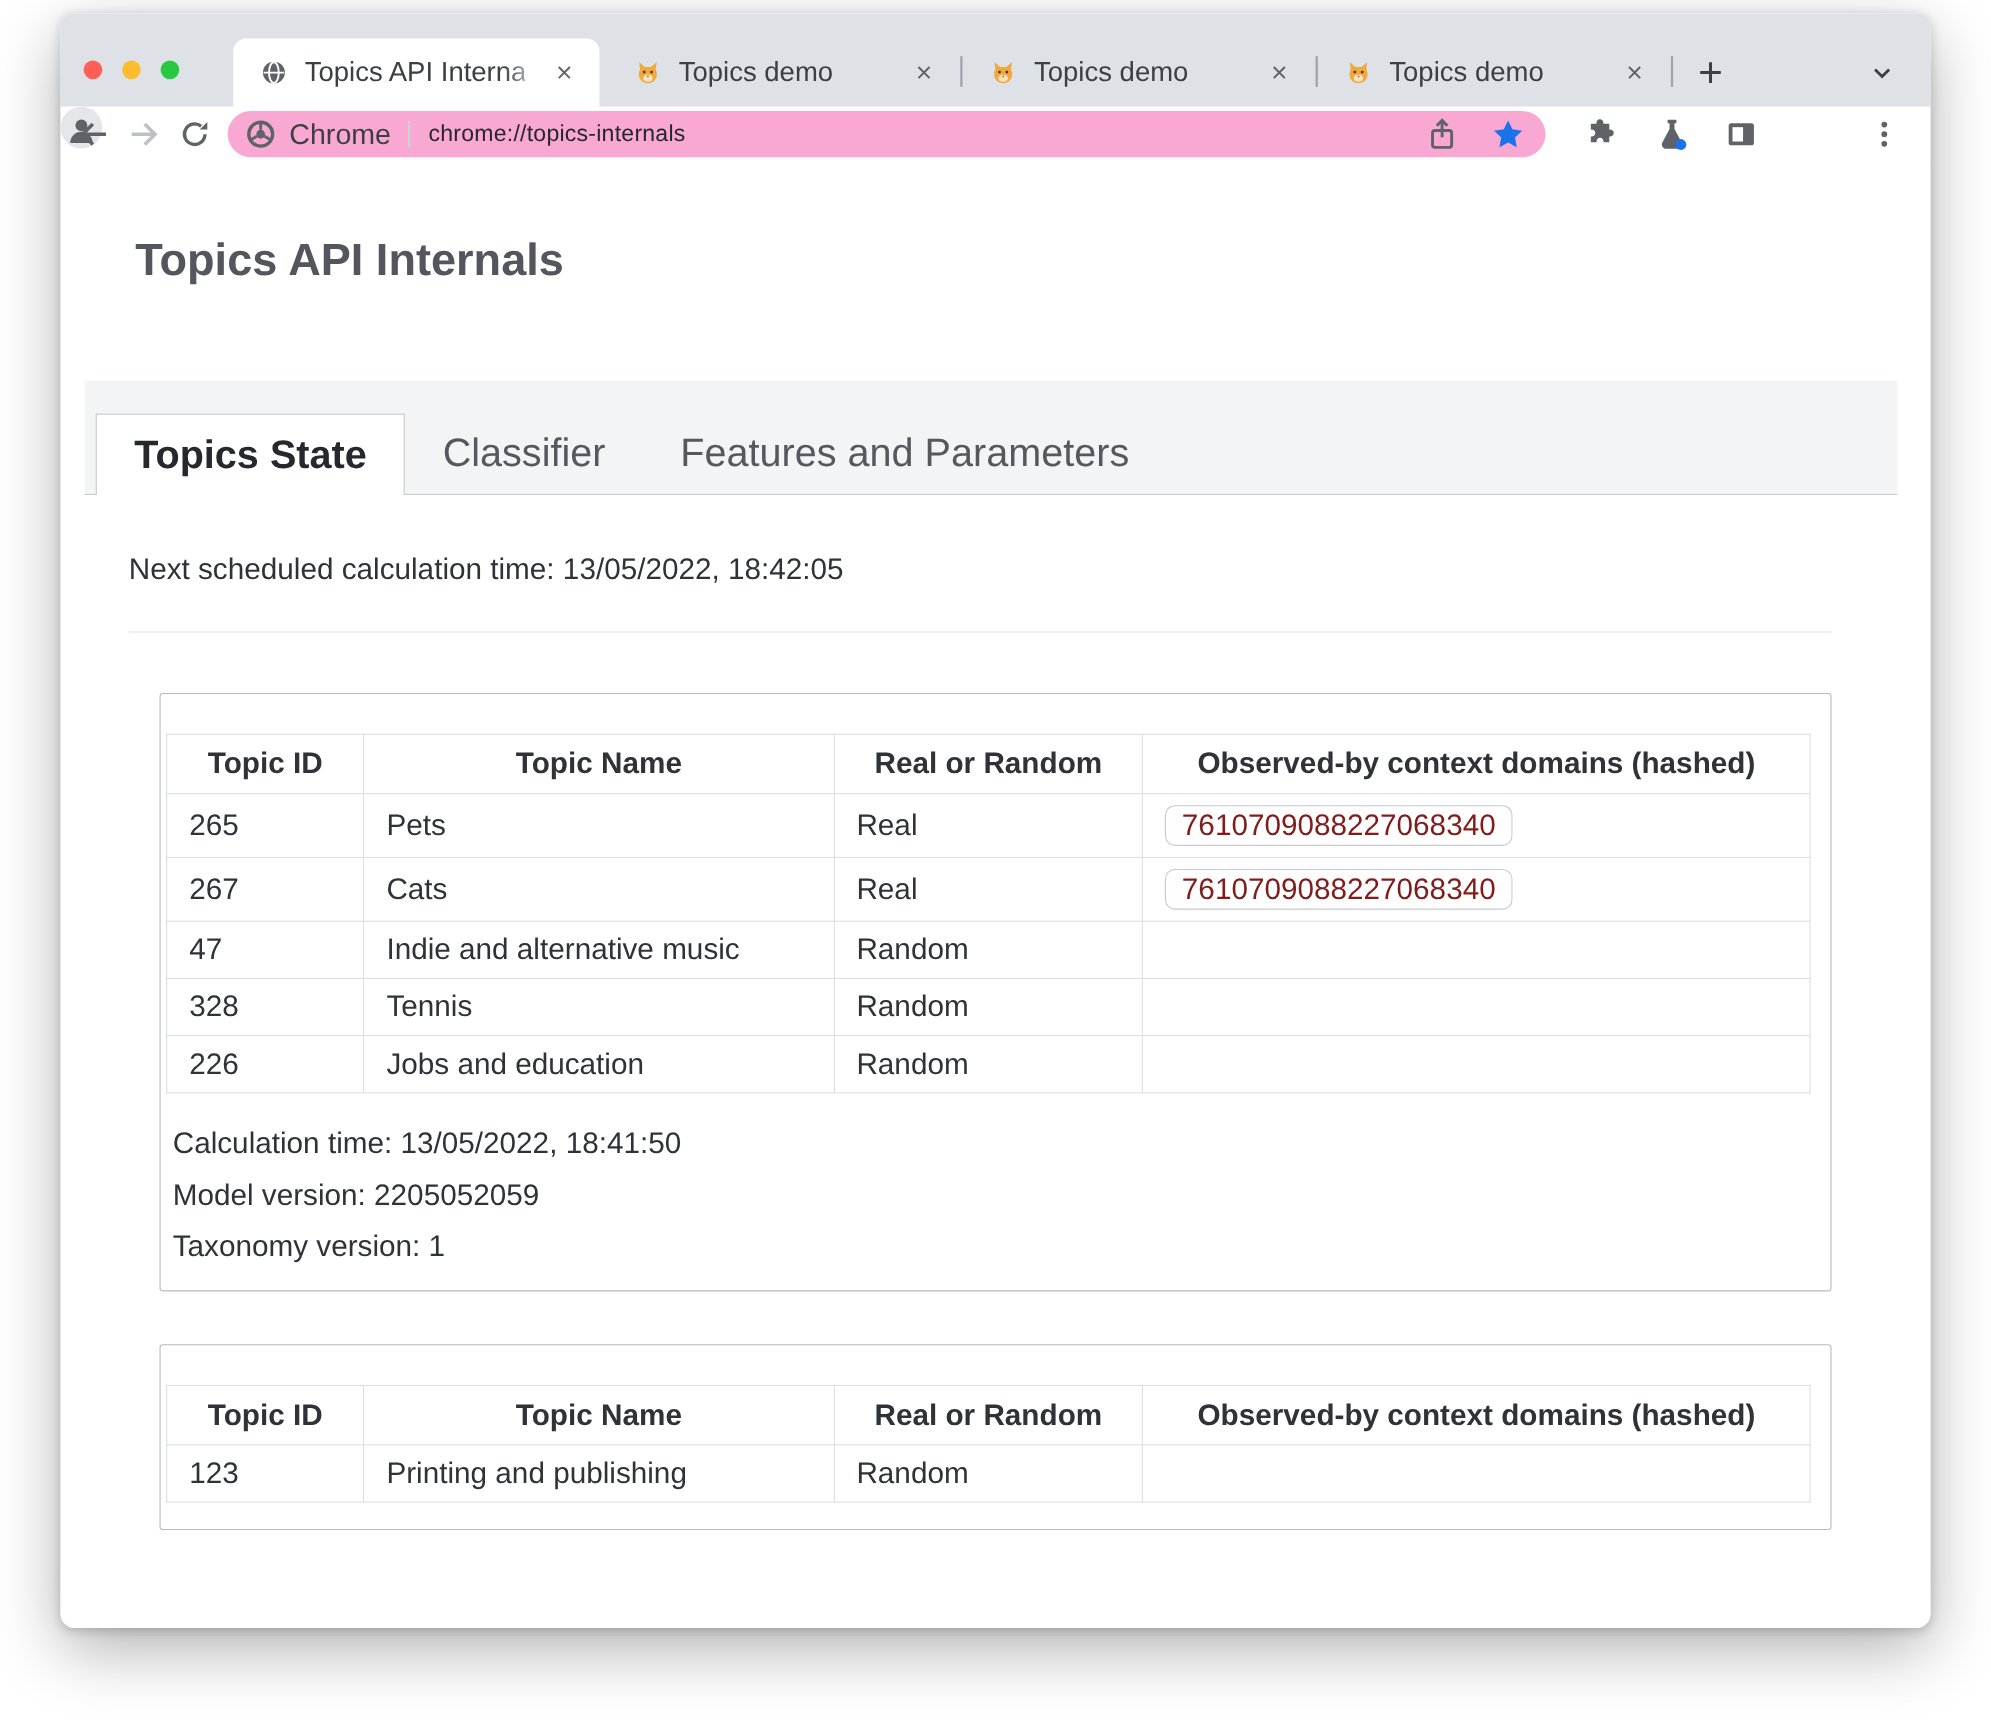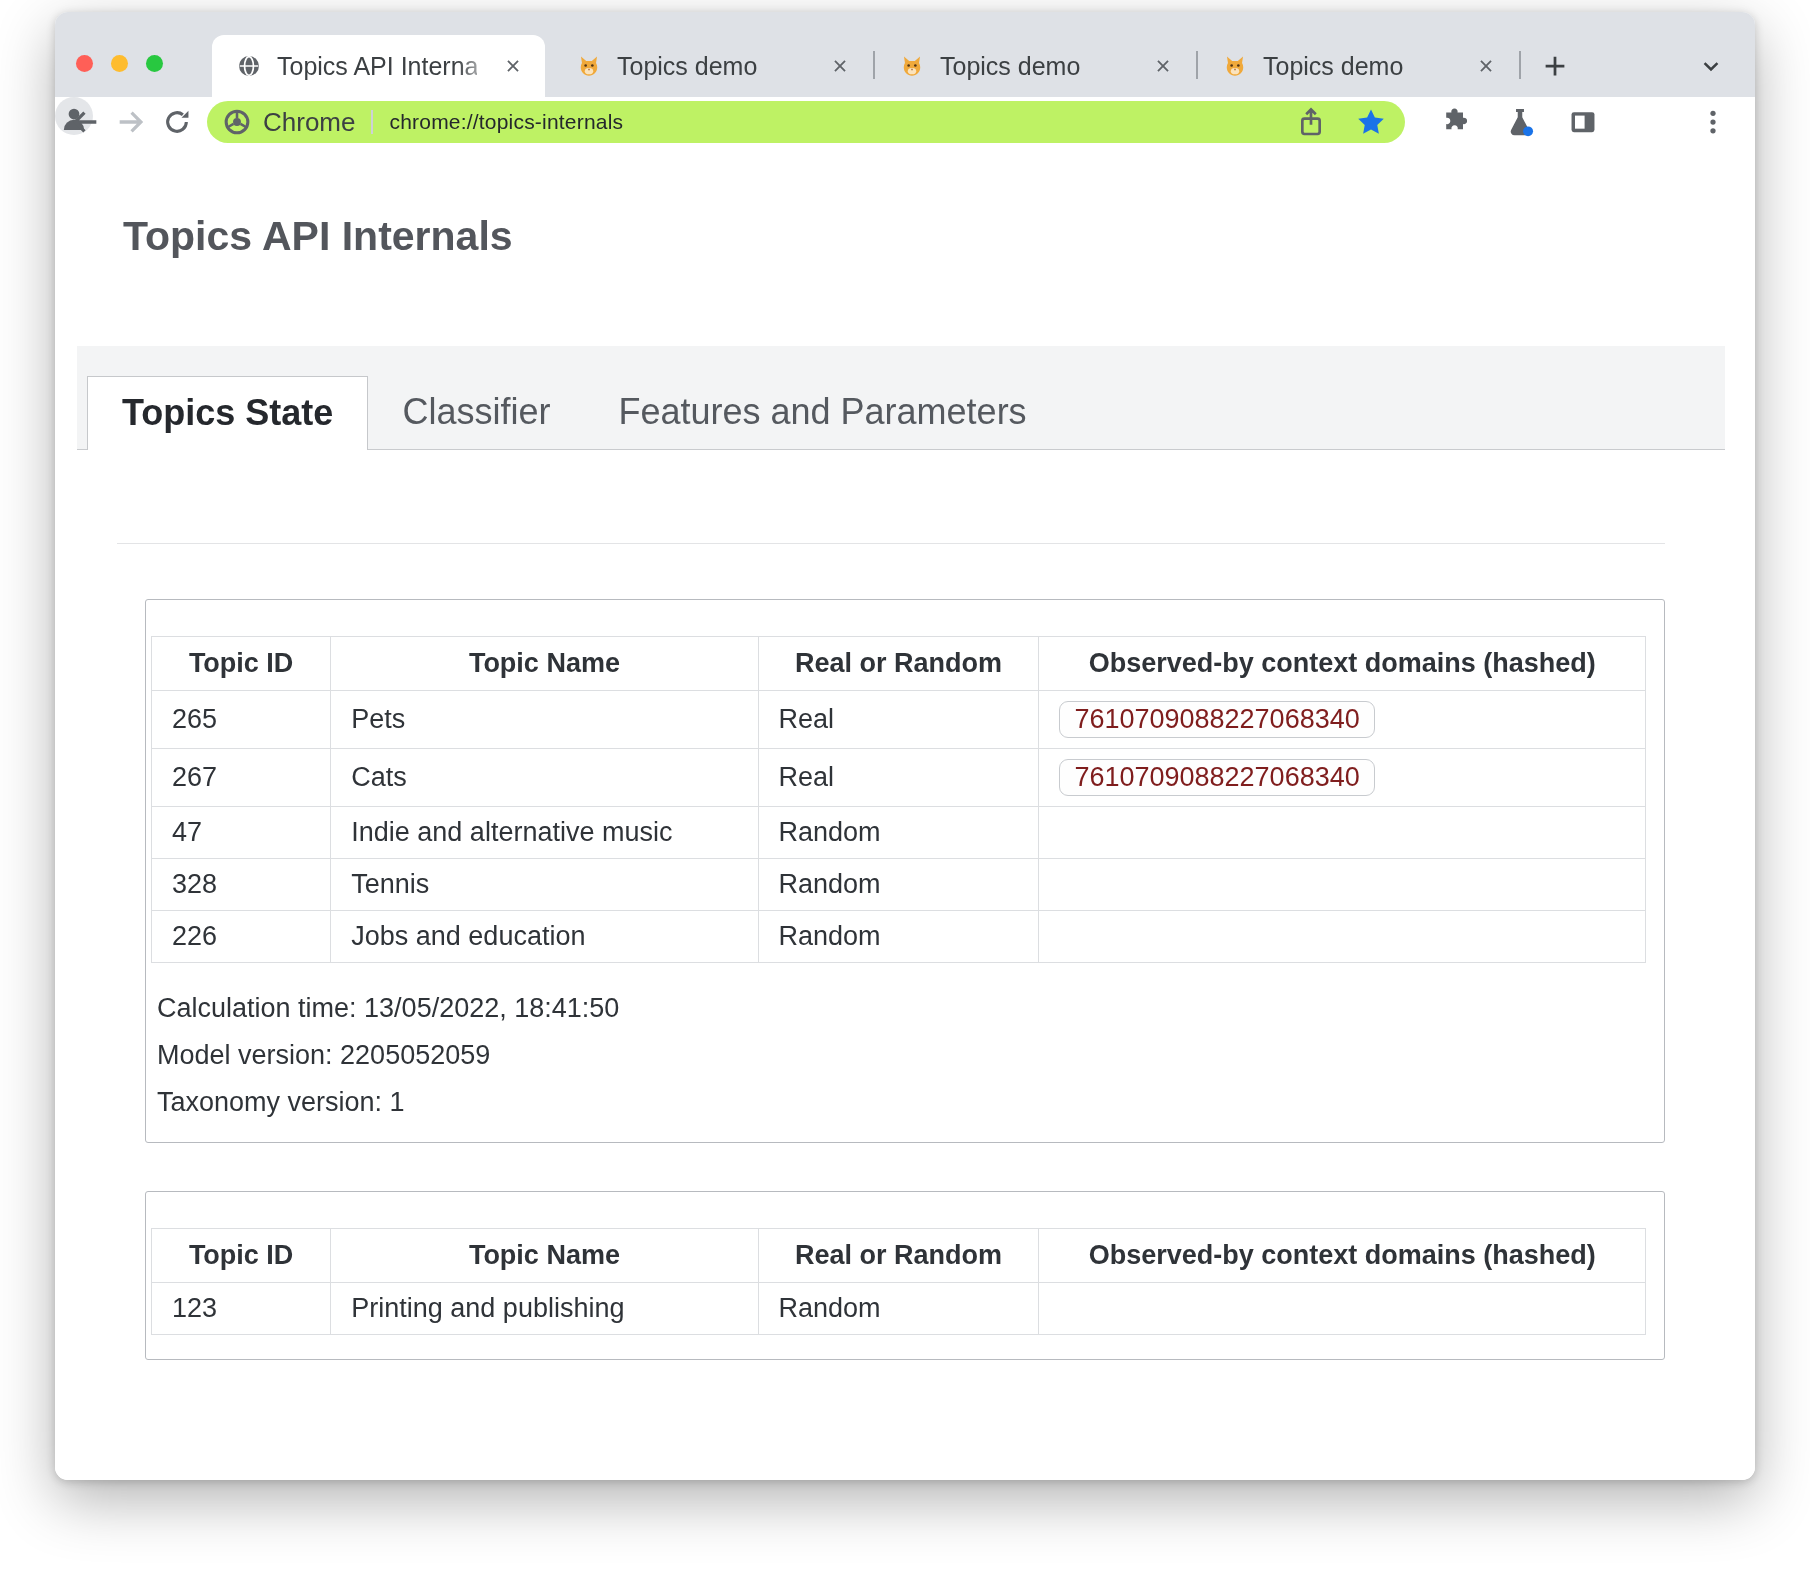--- a/index.html
+++ b/index.html
@@ -27,21 +27,21 @@
   .btab.active .fade { position:absolute; right:42px; top:14px; width:46px; height:34px;
      background:linear-gradient(90deg, rgba(255,255,255,0), #fff 85%); }
   .tabsep { position:absolute; bottom:18px; width:2px; height:28px; background:#9fa3a9; }
   .newtab-btn { position:absolute; bottom:13px; left:1482px; width:36px; height:36px; display:flex; align-items:center; justify-content:center; }
   .tabsearch-btn { position:absolute; bottom:13px; left:1638px; width:36px; height:36px; display:flex; align-items:center; justify-content:center; }
 
   
   .toolbar { position:relative; height:50px; background:#fff; }
   .navbtn { position:absolute; top:5px; width:40px; height:40px; display:flex; align-items:center; justify-content:center; }
   .nav-back { left:10px; } .nav-fwd { left:56px; } .nav-reload { left:102px; }
-  .omnibox { position:absolute; left:152px; top:4px; width:1198px; height:42px; background:#bef264;
+  .omnibox { position:absolute; left:152px; top:4px; width:1198px; height:42px; background:#f9a8d4;
      border-radius:21px; display:flex; align-items:center; padding-left:16px; }
   .omni-logo { width:28px; height:28px; }
   .site-chip { font-size:26px; color:#3c4043; margin-left:12px; }
   .omni-div { width:2px; height:24px; background:#cdd1d5; margin:0 16px; }
   .omni-url { font-size:21px; color:#24272c; letter-spacing:.2px; }
   .omni-right { position:absolute; top:3px; width:36px; height:36px; display:flex; align-items:center; justify-content:center; }
   .share-btn { right:76px; } .star-btn { right:16px; }
   .toolicon { position:absolute; top:5px; width:40px; height:40px; display:flex; align-items:center; justify-content:center; }
   .ext-btn { left:1380px; } .flask-btn { left:1445px; } .panel-btn { left:1508px; }
   .avatar-btn { left:1572px; top:6px; width:38px; height:38px; border-radius:50%; background:#e4e6e9;
@@ -250,20 +250,21 @@
     <h1 class="page-title">Topics API Internals</h1>
 
     <div class="cr-tab-box">
       <div class="pstrip">
         <div class="ptab active">Topics State</div>
         <div class="ptab">Classifier</div>
         <div class="ptab">Features and Parameters</div>
       </div>
 
       <div class="panel">
+        <div class="next-calc">Next scheduled calculation time: 13/05/2022, 18:42:05</div>
         <hr class="divider">
 
         <div class="epoch">
           <table class="topics">
             <colgroup>
                 <col style="width:12%">
                 <col style="width:28.6%">
                 <col style="width:18.8%">
                 <col style="width:40.6%">
               </colgroup>

